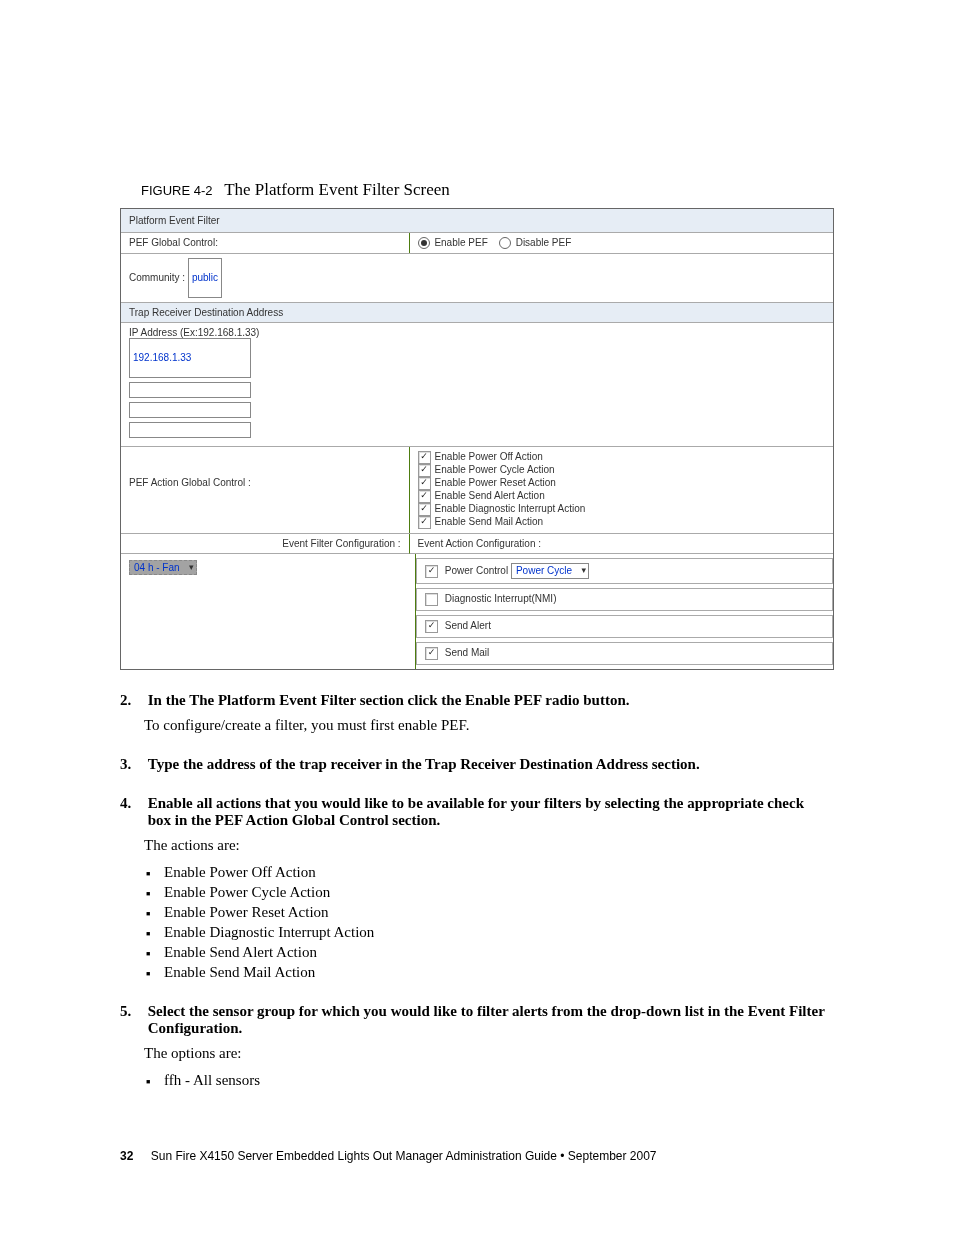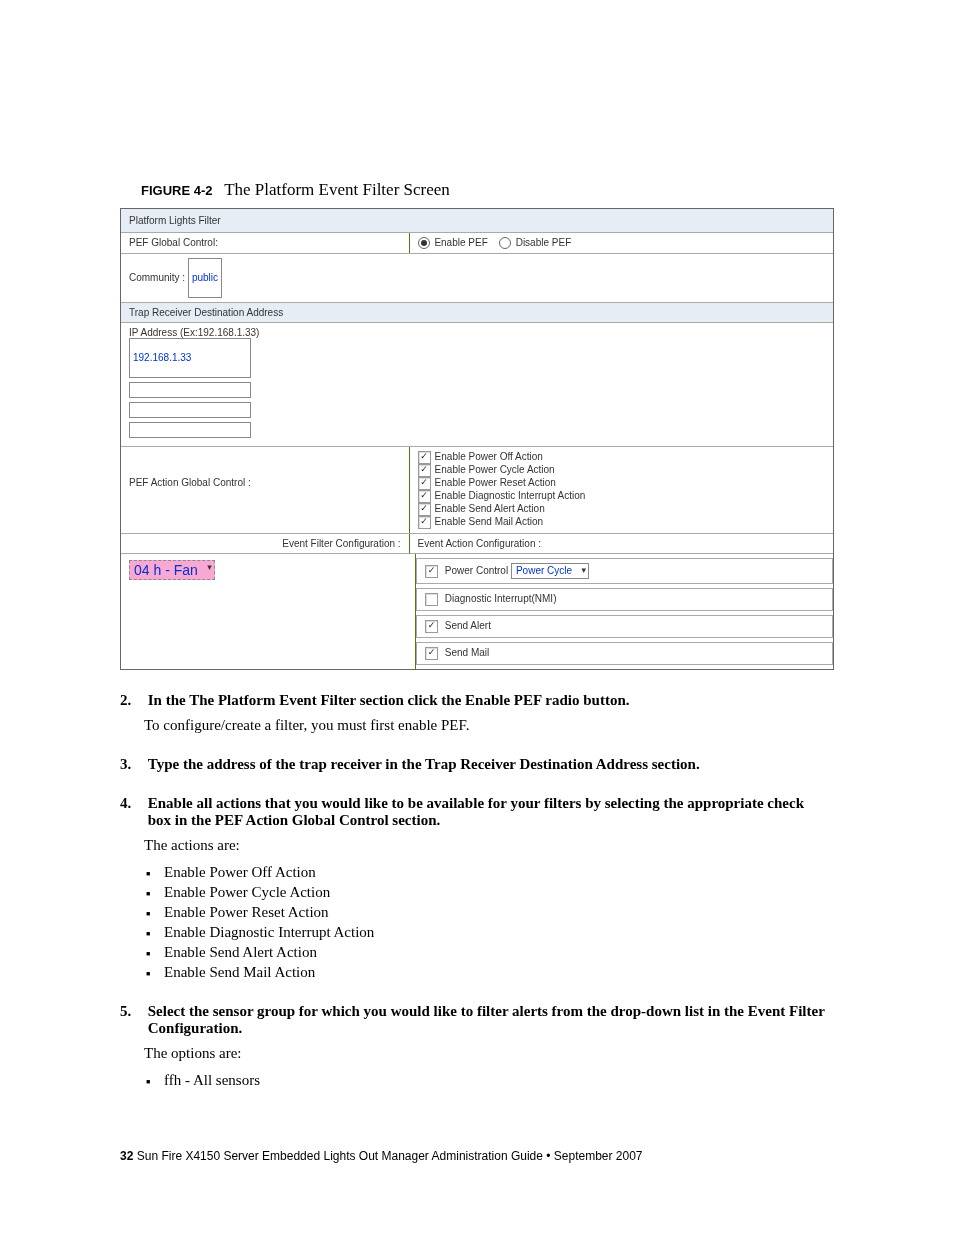--- a/index.html
+++ b/index.html
@@ -13,21 +13,21 @@
   }
   .page {
     padding: 60px 120px 60px 120px;
   }
   .figure-caption {
     font-family: Arial, Helvetica, sans-serif;
     font-size: 13px;
     margin-bottom: 8px;
     margin-top: 120px;
   }
-  .figure-caption .fignum { font-weight: bold; padding-left: 21px; }
+  .figure-caption .fignum { font-weight: normal; padding-left: 21px; }
   .figure-caption .figtitle { font-family: Georgia, serif; font-size: 17px; margin-left: 8px; }
   .screenshot {
     border: 1px solid #666;
     font-family: Arial, Helvetica, sans-serif;
     font-size: 10px;
     color: #333;
     background: #fff;
   }
   .ss-row {
     border-bottom: 1px solid #aaa;
@@ -99,24 +99,24 @@
     border: 1px solid #888;
     background: #fff;
     width: 120px;
     height: 14px;
     margin: 4px 0;
   }
   .sel {
     display: inline-block;
     border: 1px dashed #888;
     padding: 1px 16px 1px 4px;
-    font-size: 14px;
+    font-size: 10px;
     color: #0033cc;
     position: relative;
-    background: #f9a8d4;
+    background: #a3a3a3;
   }
   .sel::after {
     content: "▾";
     position: absolute;
     right: 2px;
     top: 1px;
     color: #333;
     font-size: 9px;
   }
   .sel2 {
@@ -180,34 +180,35 @@
     font-size: 15px;
     margin: 8px 0 0 24px;
   }
   .footer {
     font-family: Arial, Helvetica, sans-serif;
     font-size: 12px;
     margin-top: 60px;
   }
   .footer .pagenum {
     font-weight: bold;
+    margin-right: 14px;
   }
 </style>
 </head>
 <body>
 
 <div class="page">
 
   <div class="figure-caption">
     <span class="fignum">FIGURE 4-2</span>
     <span class="figtitle">The Platform Event Filter Screen</span>
   </div>
 
   <div class="screenshot">
-    <div class="ss-header">Platform Lights Filter</div>
+    <div class="ss-header">Platform Event Filter</div>
 
     <div class="ss-row">
       <div class="ss-left">PEF Global Control:</div>
       <div class="ss-right">
         <span class="radio-dot"></span>
         <span>Enable PEF</span>
         &nbsp;&nbsp;
         <span class="radio-empty"></span>
         <span>Disable PEF</span>
       </div>
@@ -227,22 +228,22 @@
       <span class="txt-empty"></span>
       <span class="txt-empty"></span>
     </div>
 
     <div class="ss-row">
       <div class="ss-left" style="padding-top:30px;">PEF Action Global Control :</div>
       <div class="ss-right">
         <div><span class="cb">✓</span><span>Enable Power Off Action</span></div>
         <div><span class="cb">✓</span><span>Enable Power Cycle Action</span></div>
         <div><span class="cb">✓</span><span>Enable Power Reset Action</span></div>
+        <div><span class="cb">✓</span><span>Enable Send Alert Action</span></div>
         <div><span class="cb">✓</span><span>Enable Diagnostic Interrupt Action</span></div>
-        <div><span class="cb">✓</span><span>Enable Send Alert Action</span></div>
         <div><span class="cb">✓</span><span>Enable Send Mail Action</span></div>
       </div>
     </div>
 
     <div class="ss-row" style="border-bottom:none;">
       <div class="ss-left" style="border-bottom:1px solid #aaa;text-align:right;">
         <span>Event Filter Configuration :</span>
       </div>
       <div class="ss-right" style="border-bottom:1px solid #aaa;">
         <span>Event Action Configuration :</span>

